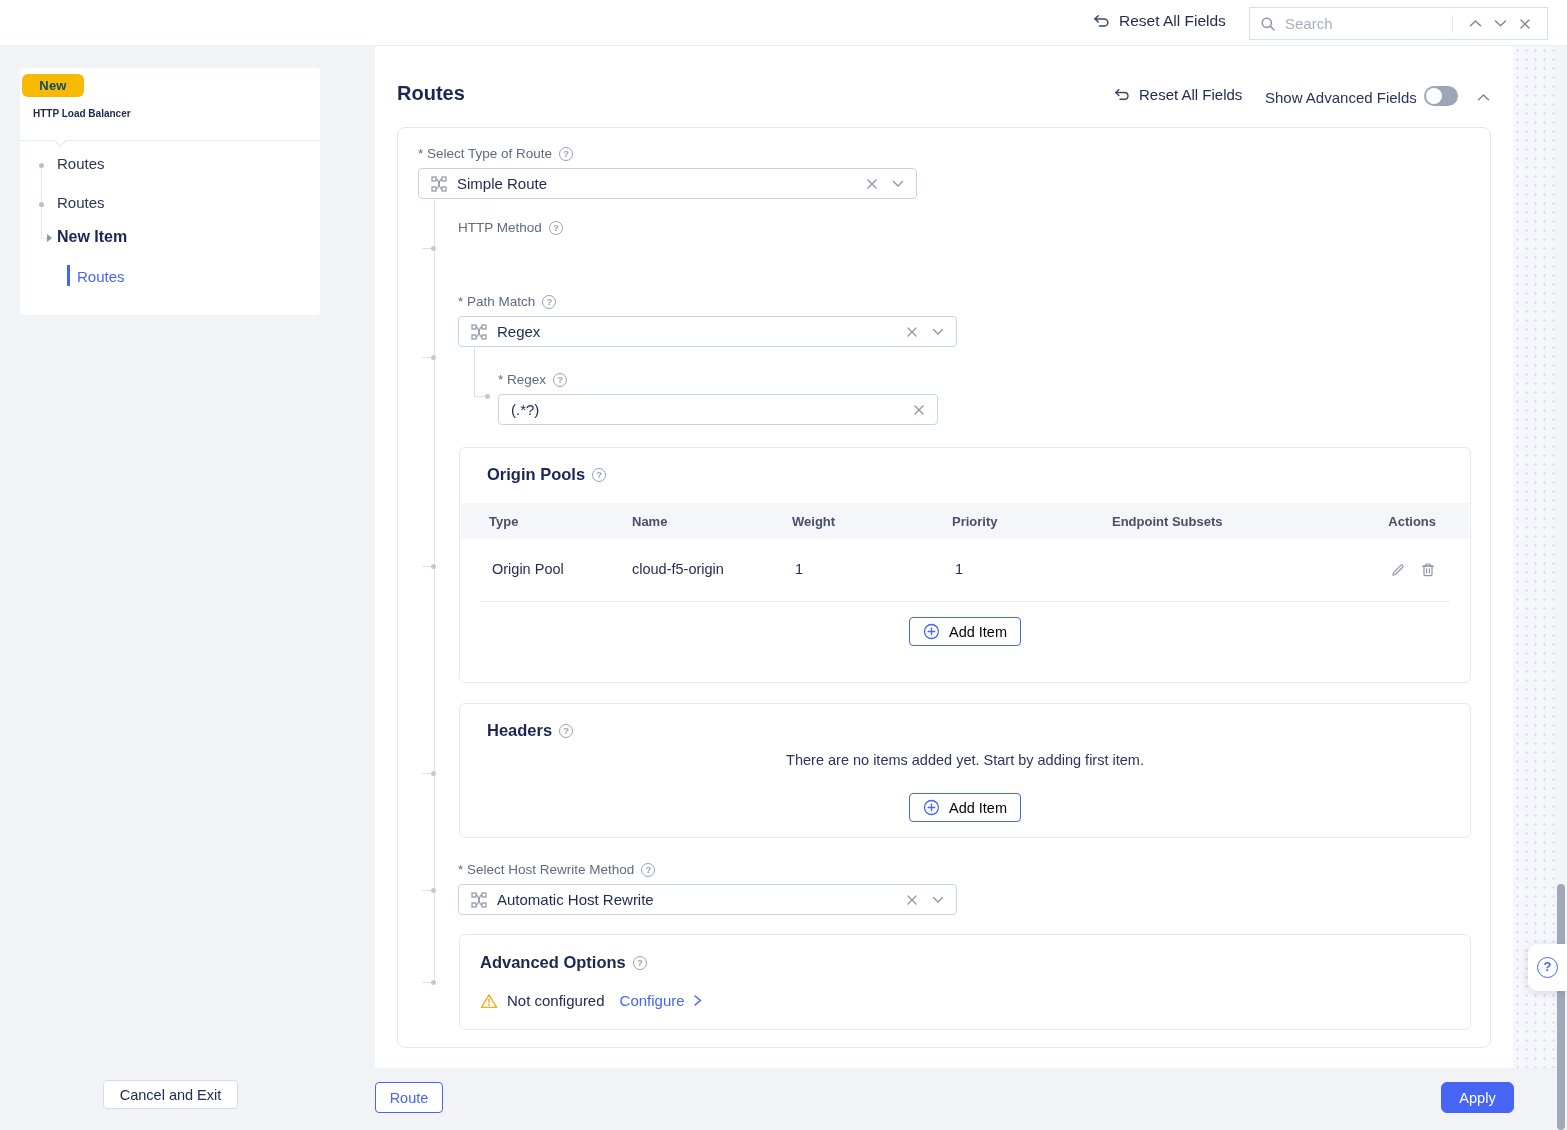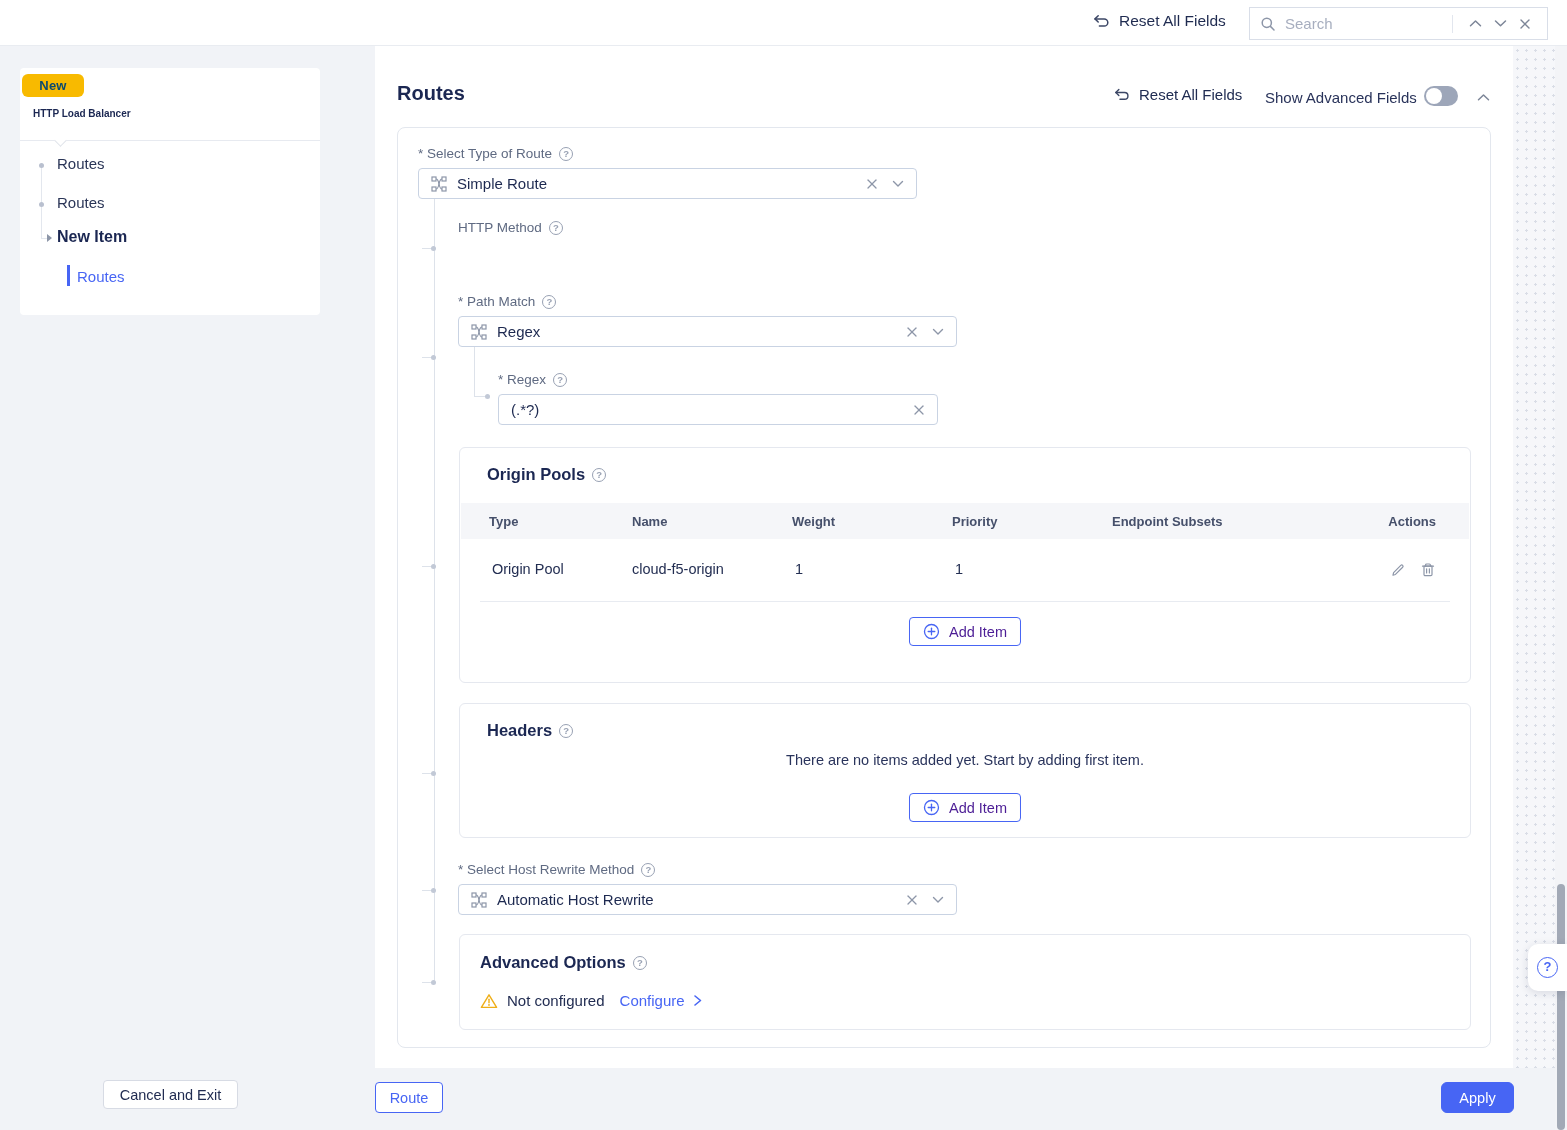--- a/index.html
+++ b/index.html
@@ -102,21 +102,21 @@
   .subtitle { position:absolute; left:27px; top:17px; font-size:16.5px; font-weight:bold; color:#1b2752; display:flex; align-items:center; }
   .thead { position:absolute; left:1px; right:1px; top:55px; height:36px; background:#f5f6f9; }
   .th { position:absolute; top:11px; font-size:13px; font-weight:bold; color:#46506b; }
   .trow { position:absolute; left:1px; right:1px; top:91px; height:62px; }
   .td { position:absolute; top:22px; font-size:14.5px; color:#232e52; }
   .row-divider { position:absolute; left:20px; right:20px; top:153px; border-top:1px solid #e8ebf1; }
   .rowicon { position:absolute; top:23px; background:none; border:none; cursor:pointer; padding:0; }
   .add-item {
     position:absolute; left:50%; transform:translateX(-50%);
     display:inline-flex; align-items:center; gap:9px; height:29px; padding:0 13px;
-    background:#fff; border:1px solid #4765f4; border-radius:4px; color:#4c1d95; font-size:14.5px; cursor:pointer;
+    background:#fff; border:1px solid #4765f4; border-radius:4px; color:#000000; font-size:14.5px; cursor:pointer;
     font-family:"Liberation Sans",sans-serif;
   }
   .empty-text { position:absolute; left:0; width:100%; text-align:center; font-size:14.5px; color:#2a345c; }
   .adv-row { position:absolute; left:20px; top:57px; display:flex; align-items:center; gap:9px; }
   .adv-status { font-size:15px; color:#222d52; }
   .adv-configure { display:flex; align-items:center; gap:7px; color:#4765f4; font-size:15px; cursor:pointer; margin-left:6px; }
 
   
   .btn { position:absolute; display:flex; align-items:center; justify-content:center; cursor:pointer;
     font-family:"Liberation Sans",sans-serif; font-size:14.5px; }

